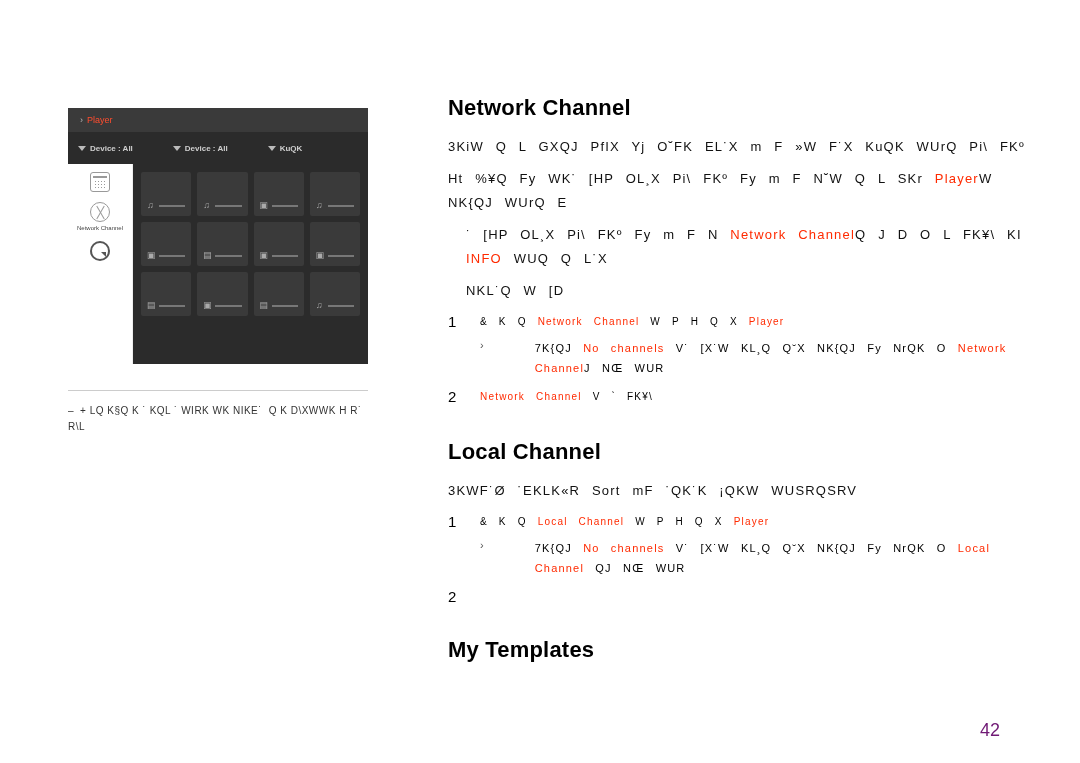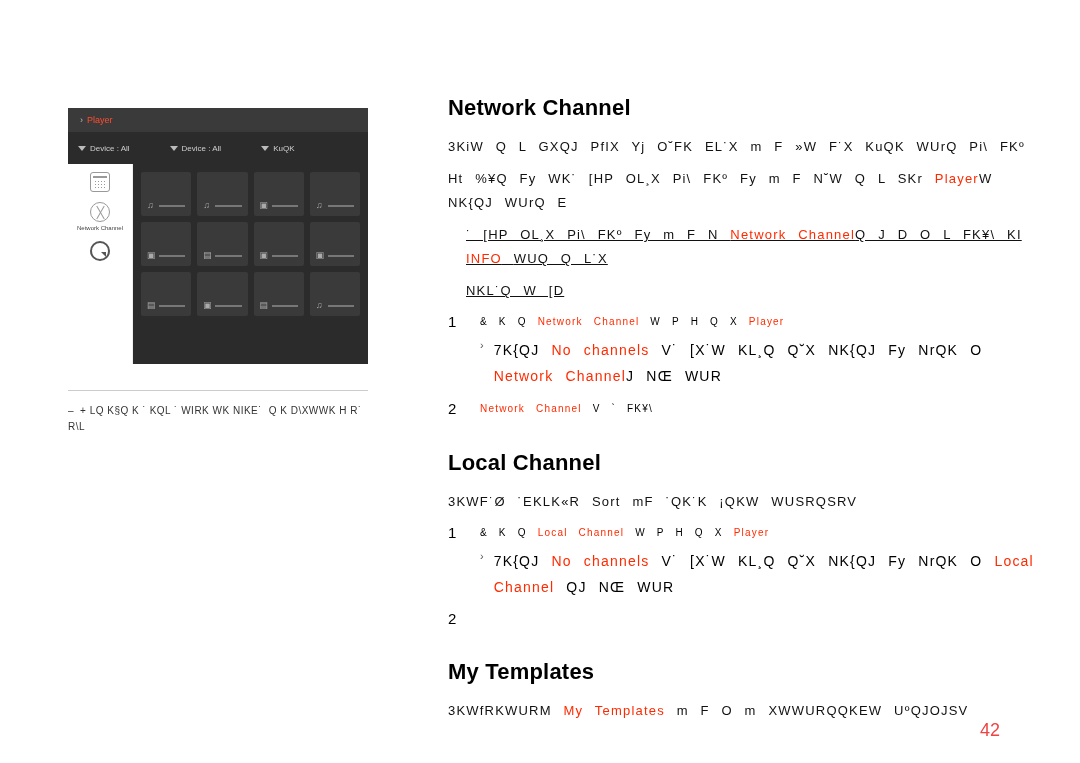--- a/index.html
+++ b/index.html
@@ -5,21 +5,21 @@
   * { box-sizing: border-box; margin: 0; padding: 0; }
   html, body { width: 1080px; height: 763px; background: #ffffff; font-family: Arial, Helvetica, sans-serif; color: #000; }
   .page { position: relative; width: 1080px; height: 763px; }
 
   
   .left-col { position: absolute; left: 68px; top: 108px; width: 300px; }
   .shot-wrap { width: 300px; }
   .shot-top { background:#3a3a3a; height:24px; display:flex; align-items:center; padding:0 8px; }
   .shot-top .crumb { color:#ff4d2e; font-size:9px; }
   .shot-top .crumb-sep { color:#bbb; font-size:9px; margin:0 4px; }
-  .shot-bar { background:#2b2b2b; height:20px; display:flex; align-items:center; gap:40px; padding:16px 10px; color:#cfcfcf; font-size:8px; }
+  .shot-bar { background:#2b2b2b; height:20px; display:flex; align-items:center; gap:40px; padding:16px 10px; color:#cfcfcf; font-size:8px;font-weight:bold; }
   .shot-bar .drop { display:flex; align-items:center; gap:4px; }
   .chev { display:inline-block; width:0; height:0; border-left:4px solid transparent; border-right:4px solid transparent; border-top:5px solid #bbb; }
   .shot-body { background:#ffffff; height:200px; display:flex; }
   .shot-nav { width:65px; background:#fff; border-right:1px solid #eee; display:flex; flex-direction:column; align-items:center; padding-top:8px; gap:10px; }
   .nav-item { display:flex; flex-direction:column; align-items:center; gap:3px; font-size:6px; color:#444; }
   .ico { width:20px; height:20px; background:#ddd; border-radius:3px; position:relative; }
   .ico.calendar { background:#fff; border:1px solid #999; }
   .ico.calendar::before { content:""; position:absolute; top:3px; left:2px; right:2px; height:2px; background:#999; }
   .ico.calendar::after { content:""; position:absolute; top:7px; left:3px; width:12px; height:8px;
     background-image: radial-gradient(#999 0.7px, transparent 0.7px); background-size:3px 3px; }
@@ -33,31 +33,31 @@
   .tile .t-ico { position:absolute; left:6px; bottom:6px; color:#aaa; font-size:9px; }
   .tile .t-bar { position:absolute; left:18px; right:6px; bottom:9px; height:2px; background:#777; }
   .left-divider { width:300px; height:1px; background:#ccc; margin:26px 0 12px; }
   .left-caption { font-size:10px; color:#333; letter-spacing:0.5px; line-height:1.6; white-space:pre-wrap; }
   .left-caption .dash { margin-right:6px; }
 
   
   .right-col { position: absolute; left: 448px; top: 95px; width: 600px; }
   .h2 { font-weight:700; font-size:22px; margin-bottom:14px; letter-spacing:0.2px; }
   .para { font-size:13px; letter-spacing:1.2px; word-spacing:7px; line-height:1.85; margin-bottom:8px; color:#111; }
-  .indent { padding-left:18px;text-decoration:underline; }
+  .indent { padding-left:18px; }
   .step { display:flex; gap:18px; margin:10px 0 4px; }
   .step .num { font-size:15px; font-weight:400; color:#000; width:14px; }
   .step .body { font-size:10px; letter-spacing:1.2px; word-spacing:7px; line-height:1.85; }
   .sub { display:flex; gap:10px; padding-left:32px; margin:6px 0 8px; }
   .sub .arrow { color:#555; font-size:11px; margin-top:1px; }
-  .sub .body { font-size:14px; letter-spacing:1.2px; word-spacing:7px; line-height:1.85; }
+  .sub .body { font-size:11px; letter-spacing:1.2px; word-spacing:7px; line-height:1.85;margin-left:41px; }
   .kw { color:#ff2a00; }
   .sectiongap { height:28px; }
 
-  .page-num { position:absolute; right:80px; bottom:22px; font-size:18px; color:#ef4444;text-align:right; }
+  .page-num { position:absolute; right:80px; bottom:22px; font-size:18px; color:#701a75;text-align:right; }
 </style>
 </head>
 <body>
 
 <div class="page">
 
   <div class="left-col">
     <div class="shot-wrap">
       <div class="shot-top">
         <span class="crumb-sep">›</span>
@@ -194,20 +194,17 @@
         <span>7K{QJ </span><span class="kw">No channels</span><span> V˙  [X˙W  KL¸Q  Q˘X  NK{QJ  Fy  NrQK  O </span><span class="kw">Local Channel</span><span> QJ  NŒ  WUR</span>
       </div>
     </div>
     <div class="step">
       <div class="num">2</div>
     </div>
 
     <div class="sectiongap"></div>
 
     <div class="h2">My Templates</div>
-    <div class="para">
-      <span>3KWfRKWURM </span><span class="kw">My Templates</span><span> m F  O m XWWURQQKEW UºQJOJSV</span>
-    </div>
 
   </div>
 
   <div class="page-num">42</div>
 </div>
 
 </body></html>

